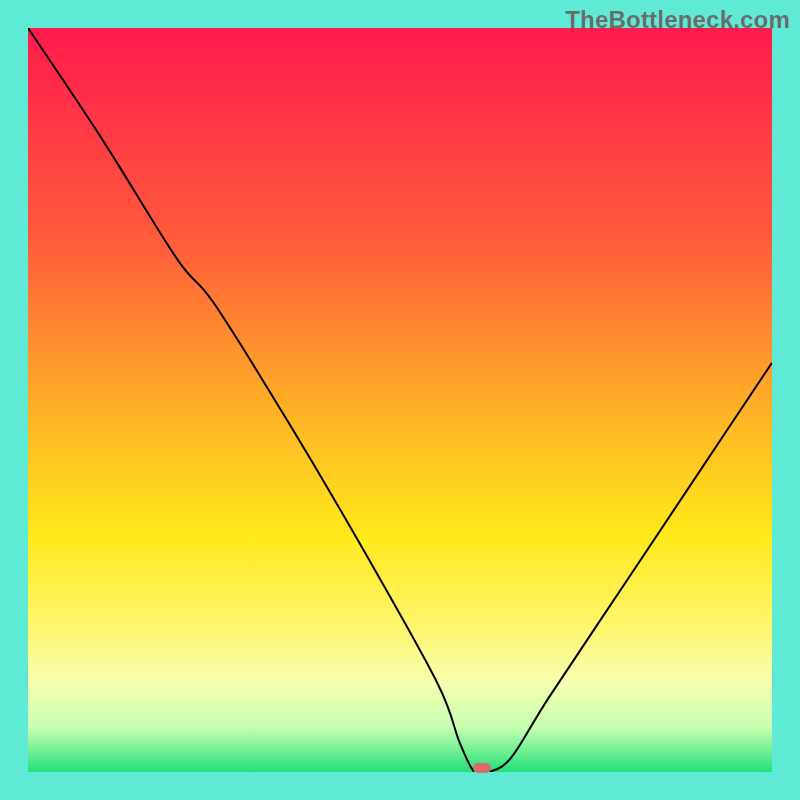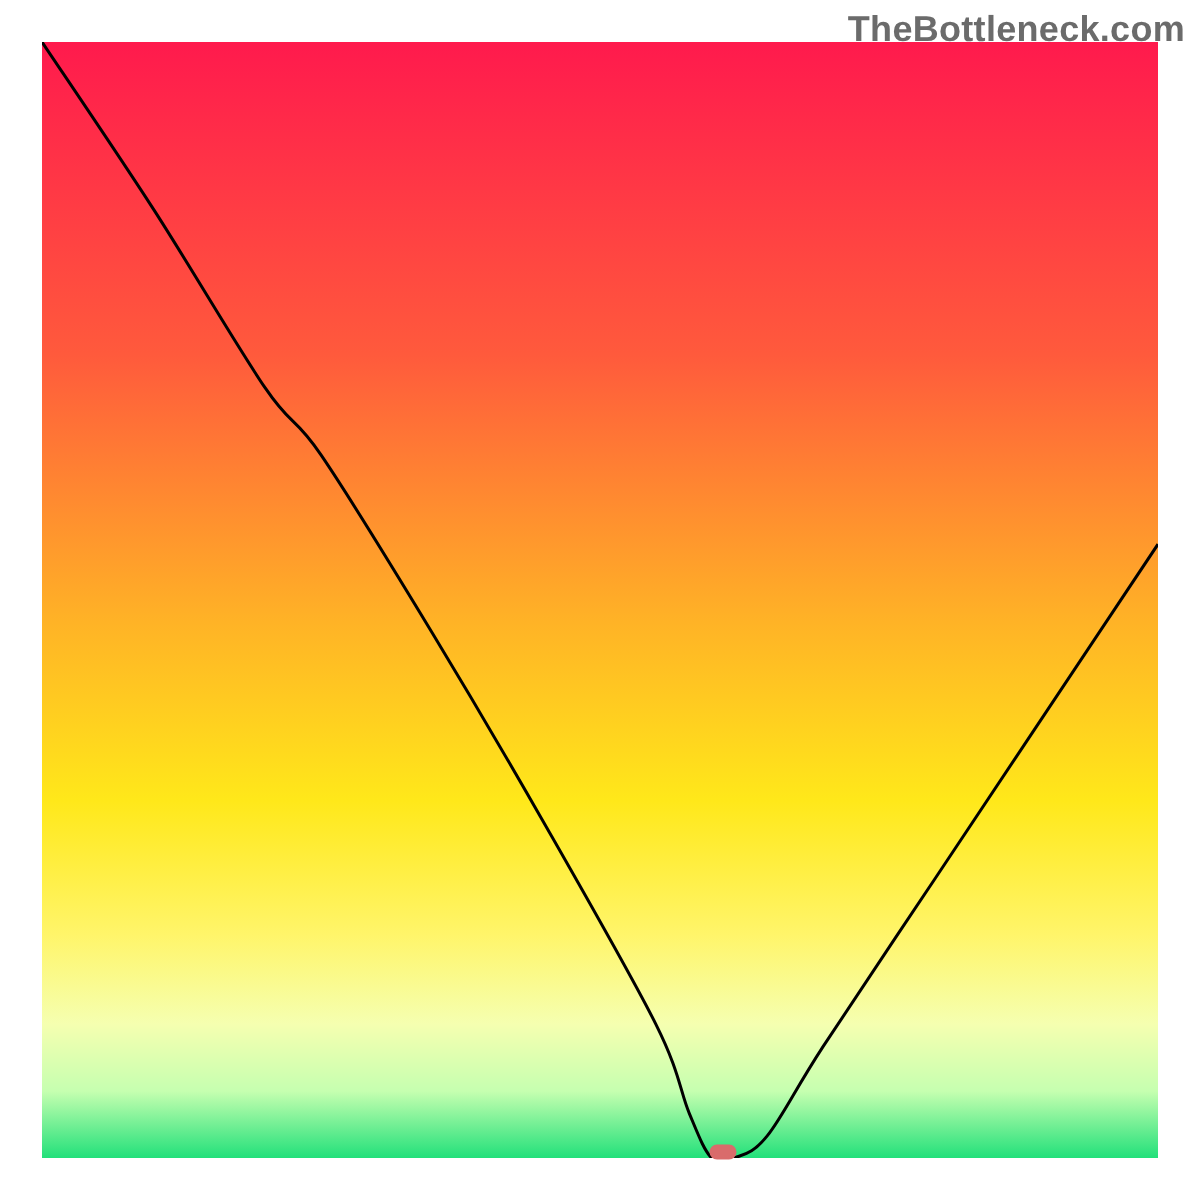--- a/index.html
+++ b/index.html
@@ -8,21 +8,21 @@
     width: 800px;
     height: 800px;
     background: #000;
     overflow: hidden;
     font-family: Arial, Helvetica, sans-serif;
   }
   .frame {
     position: relative;
     width: 800px;
     height: 800px;
-    background: #ffffff;
+    background: #5eead4;
   }
   .watermark {
     position: absolute;
     top: 6px;
     right: 10px;
     color: #6b6b6b;
     font-size: 24px;
     font-weight: 600;
     letter-spacing: 0.2px;
     z-index: 5;

